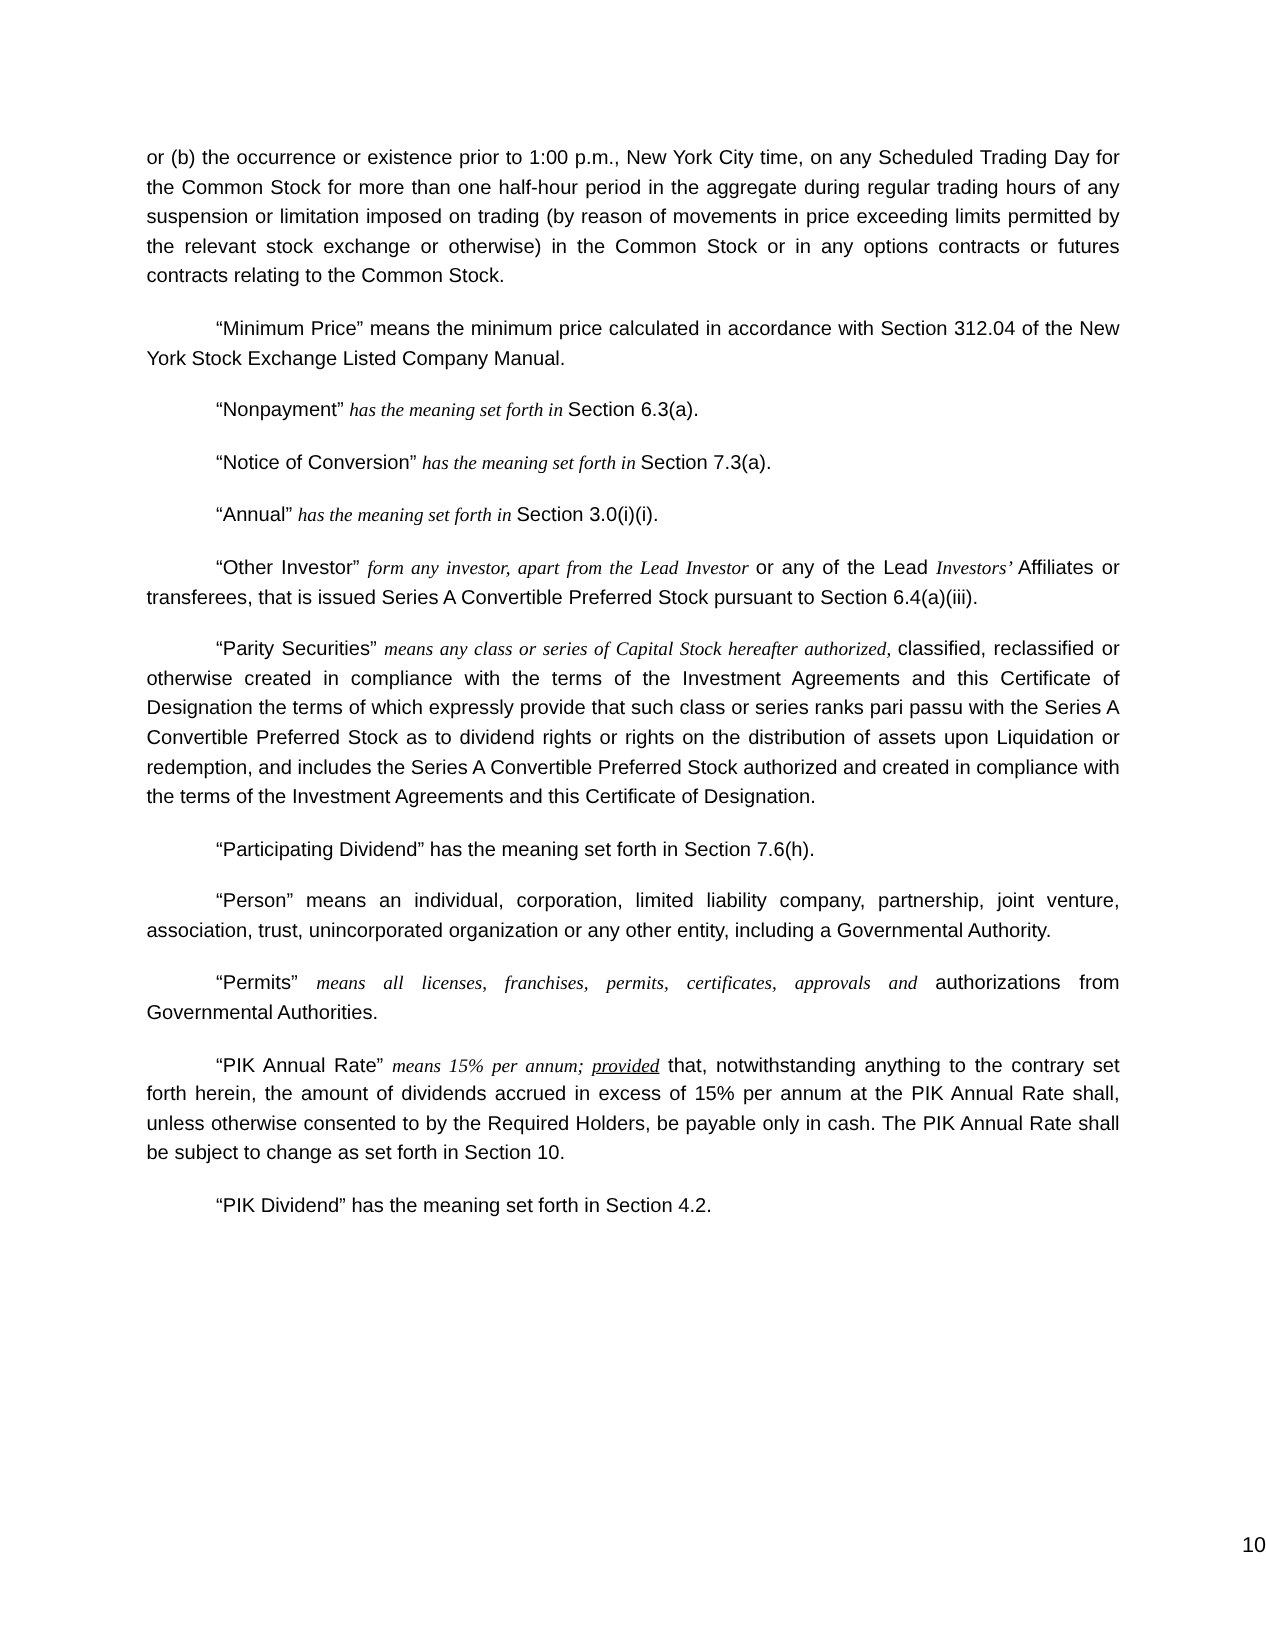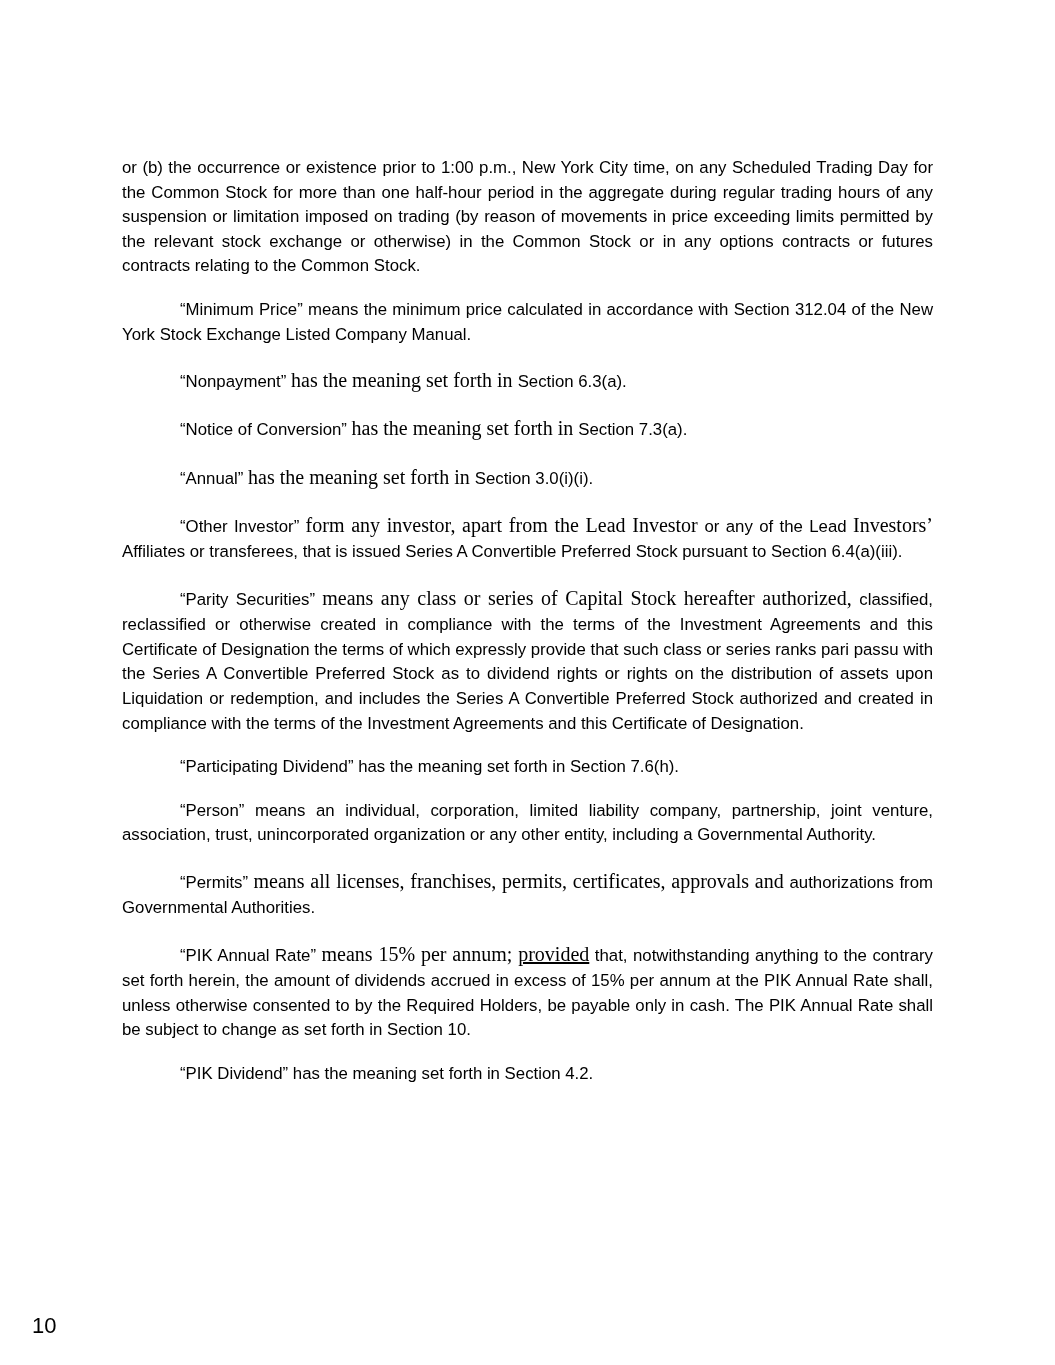--- a/index.html
+++ b/index.html
@@ -12,49 +12,49 @@
     height: 1365px;
     font-family: "Liberation Sans", sans-serif;
     color: #000000;
   }
   .page {
     position: relative;
     width: 1055px;
     height: 1227px;
     box-sizing: border-box;
     padding: 120px 122px 0 122px;
-    margin-top: 36px;
   }
   .doc-body {
     font-size: 16.8px;
     line-height: 1.465;
     text-align: justify;
   }
   p.para {
     margin: 0 0 19px 0;
     text-align: justify;
     text-justify: inter-word;
   }
   p.indent {
     text-indent: 58px;
   }
   .serif {
     font-family: "Liberation Serif", serif;
-    font-size: 20px;
+    font-size: 16px;
+    font-style: italic;
   }
   .uline {
     text-decoration: underline;
   }
   .page-number {
     position: absolute;
     left: 0;
     right: 0;
     top: 1277px;
-    text-align: left;
-    font-size: 22px;
+    text-align: right;
+    font-size: 18px;
     font-family: "Liberation Sans", sans-serif;
     padding-left: 32px;
   }
 </style>
 </head>
 <body>
 
 <div class="page">
   <div class="doc-body" id="doc-body">
       <p class="para"><span>or (b) the occurrence or existence prior to 1:00 p.m., New York City time, on any Scheduled Trading Day for the Common Stock for more than one half-hour period in the aggregate during regular trading hours of any suspension or limitation imposed on trading (by reason of movements in price exceeding limits permitted by the relevant stock exchange or otherwise) in the Common Stock or in any options contracts or futures contracts relating to the Common Stock.</span></p>

